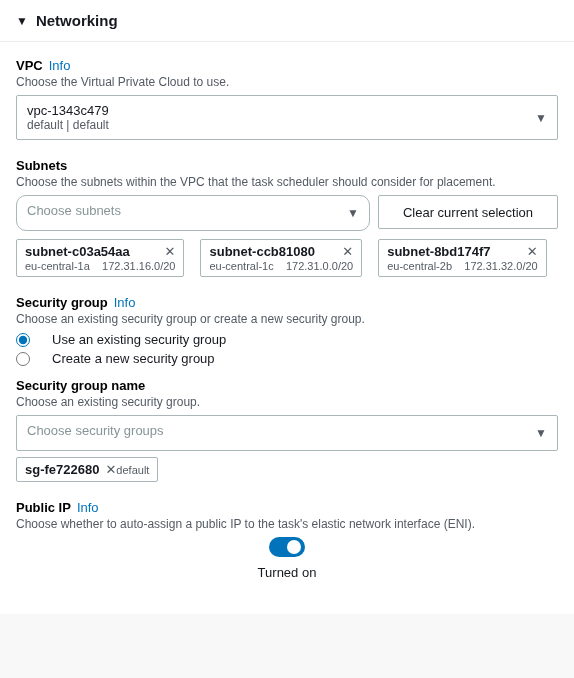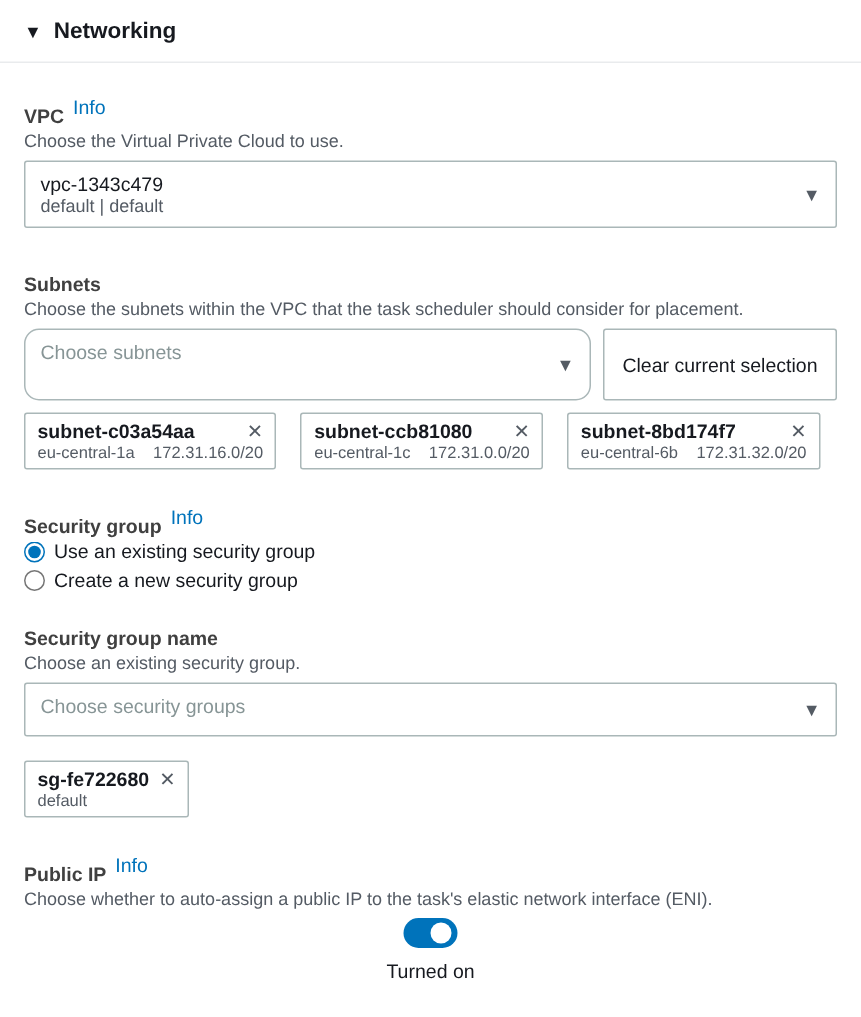--- a/index.html
+++ b/index.html
@@ -34,22 +34,21 @@
     }
     .field-label-row {
       display: flex;
       align-items: center;
       gap: 6px;
       margin-bottom: 2px;
     }
     .field-label {
       font-size: 13px;
       font-weight: 700;
-      color: #404040;
-      margin-top: 12px;
+      color: #000000;
     }
     .info-link {
       color: #0073bb;
       font-size: 13px;
       cursor: pointer;
       text-decoration: none;
     }
     .field-desc {
       font-size: 12px;
       color: #545b64;
@@ -77,28 +76,28 @@
       position: absolute;
       right: 10px;
       top: 50%;
       transform: translateY(-50%);
       font-size: 12px;
       color: #545b64;
       pointer-events: none;
     }
     .clear-btn {
       white-space: nowrap;
-      padding: 6px 12px;
+      padding: 6px 24px;
       border: 1px solid #aab7b8;
       border-radius: 2px;
       background: #fff;
       color: #16191f;
       font-size: 13px;
       cursor: pointer;
-      height: 48px;
+      height: 34px;
     }
     .tags-container {
       display: flex;
       flex-wrap: wrap;
       gap: 16px;
     }
     .tag {
       display: flex;
       flex-direction: column;
       border: 1px solid #aab7b8;
@@ -134,42 +133,43 @@
     }
     .radio-group {
       display: flex;
       flex-direction: column;
       gap: 4px;
       margin-bottom: 12px;
     }
     .radio-row {
       display: flex;
       align-items: center;
-      gap: 6px;
+      gap: 22px;
       cursor: pointer;
     }
     .radio-input {
       width: 14px;
       height: 14px;
       accent-color: #0073bb;
       cursor: pointer;
     }
     .radio-label {
       font-size: 13px;
       color: #16191f;
     }
     .sg-tag {
       display: inline-flex;
-      flex-direction: column;
+      flex-direction: row;
       border: 1px solid #aab7b8;
       border-radius: 2px;
       background: #fff;
       padding: 4px 8px;
       margin-top: 6px;
       min-width: 110px;
+      align-items: center;
     }
     .toggle-row {
       display: flex;
       align-items: center;
       gap: 8px;
       margin-top: 6px;
       flex-direction: column;
     }
     .toggle {
       position: relative;
@@ -275,51 +275,52 @@
           <span>172.31.0.0/20</span>
         </div>
       </div>
 
       <div class="tag">
         <div class="tag-header">
           <span class="tag-id">subnet-8bd174f7</span>
           <button class="tag-close">✕</button>
         </div>
         <div class="tag-sub">
-          <span>eu-central-6b</span>
+          <span>eu-central-2b</span>
           &nbsp;&nbsp;
           <span>172.31.32.0/20</span>
         </div>
       </div>
     </div>
   </div>
 
   <div class="field-group">
     <div class="field-label-row">
       <span class="field-label">Security group</span>
       <a class="info-link">Info</a>
     </div>
+    <p class="field-desc">Choose an existing security group or create a new security group.</p>
 
     <div class="radio-group">
       <label class="radio-row">
         <input type="radio" class="radio-input" name="sg-option" checked="" style="">
         <span class="radio-label">Use an existing security group</span>
       </label>
       <label class="radio-row">
         <input type="radio" class="radio-input" name="sg-option" style="">
         <span class="radio-label">Create a new security group</span>
       </label>
     </div>
 
     <div class="field-label-row" style="margin-bottom:2px;">
       <span class="field-label">Security group name</span>
     </div>
     <p class="field-desc">Choose an existing security group.</p>
 
-    <div class="select-wrapper" style="margin-bottom:10px;">
+    <div class="select-wrapper" style="margin-bottom:0;">
       <div class="select-display">
         <span class="placeholder-text">Choose security groups</span>
       </div>
       <span class="select-arrow">▼</span>
     </div>
 
     
     <div class="sg-tag">
       <div class="tag-header">
         <span class="tag-id">sg-fe722680</span>

